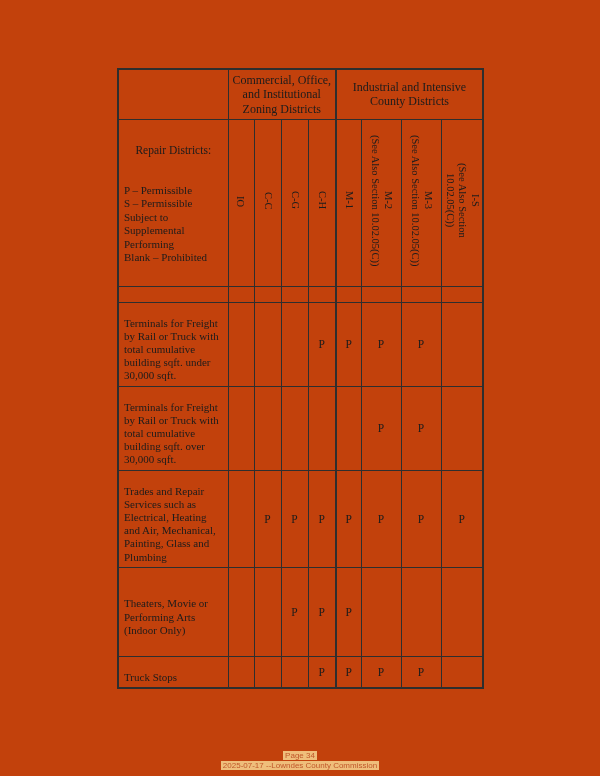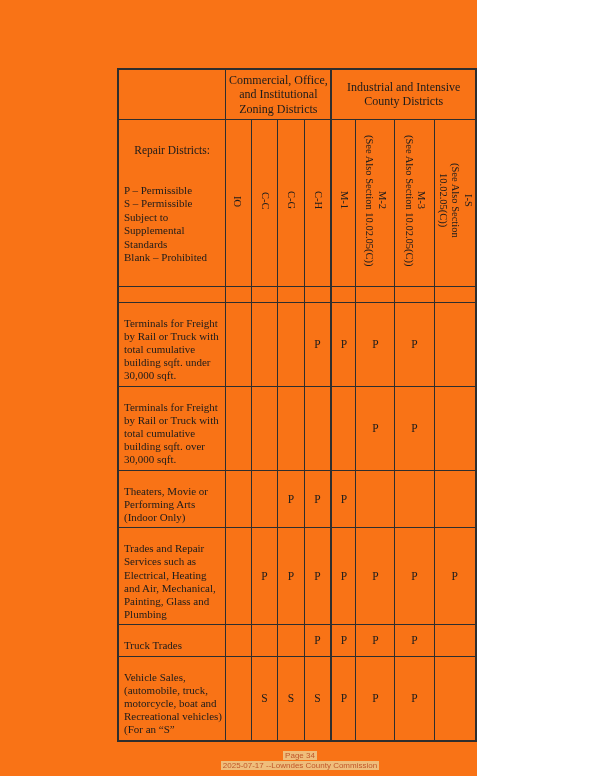--- a/index.html
+++ b/index.html
@@ -1,21 +1,21 @@
 <!DOCTYPE html>
 <html><head>
 <meta charset="utf-8">
 <style>
   :root{
     --line:#2e2e2e;
     --ink:#1c1c1c;
   }
   *{box-sizing:border-box;margin:0;padding:0;}
   body{width:600px;height:776px;background:#ffffff;font-family:"Liberation Serif",serif;color:var(--ink);}
-  .page{position:relative;width:477px;height:776px;background:#f97316;overflow:hidden;}
+  .page{position:relative;width:600px;height:776px;background:#c2410c;overflow:hidden;}
 
   table.zoning{
     position:absolute;left:117px;top:68px;
     border-collapse:collapse;
     border:2px solid var(--line);
     table-layout:fixed;
   }
   table.zoning td,table.zoning th{
     border:1px solid var(--line);
     font-weight:normal;
@@ -112,21 +112,21 @@
         <th colspan="4" class="sep-left">Industrial and Intensive
 County Districts</th>
       </tr>
       <tr class="district-row">
         <td class="legend">
           <div class="legend-title">Repair Districts:</div>
           <div class="legend-body">P – Permissible
 S – Permissible
 Subject to
 Supplemental
-Standards
+Performing
 Blank – Prohibited</div>
         </td>
 
       <th class="vcell"><span class="vert flip">OI</span></th>
           <th class="vcell"><span class="vert">C-C</span></th>
           <th class="vcell"><span class="vert">C-G</span></th>
           <th class="vcell"><span class="vert">C-H</span></th>
           <th class="vcell sep-left"><span class="vert">M-1</span></th>
           <th class="vcell"><span class="vert">M-2
 (See Also Section 10.02.05(C))</span></th>
@@ -167,58 +167,47 @@
           <td class="val"></td>
           <td class="val"></td>
           <td class="val"></td>
           <td class="val"></td>
           <td class="val sep-left"></td>
           <td class="val">P</td>
           <td class="val">P</td>
           <td class="val"></td>
         </tr>
         <tr>
+          <td class="use">Trades and Repair Services such as Electrical, Heating and Air, Mechanical, Painting, Glass and Plumbing</td>
+          <td class="val"></td>
+          <td class="val">P</td>
+          <td class="val">P</td>
+          <td class="val">P</td>
+          <td class="val sep-left">P</td>
+          <td class="val">P</td>
+          <td class="val">P</td>
+          <td class="val">P</td>
+        </tr>
+        <tr>
           <td class="use">Theaters, Movie or Performing Arts (Indoor Only)</td>
           <td class="val"></td>
           <td class="val"></td>
           <td class="val">P</td>
           <td class="val">P</td>
           <td class="val sep-left">P</td>
           <td class="val"></td>
           <td class="val"></td>
           <td class="val"></td>
         </tr>
         <tr>
-          <td class="use">Trades and Repair Services such as Electrical, Heating and Air, Mechanical, Painting, Glass and Plumbing</td>
-          <td class="val"></td>
-          <td class="val">P</td>
-          <td class="val">P</td>
-          <td class="val">P</td>
-          <td class="val sep-left">P</td>
-          <td class="val">P</td>
-          <td class="val">P</td>
-          <td class="val">P</td>
-        </tr>
-        <tr>
-          <td class="use">Truck Trades</td>
-          <td class="val"></td>
-          <td class="val"></td>
-          <td class="val"></td>
-          <td class="val">P</td>
-          <td class="val sep-left">P</td>
-          <td class="val">P</td>
-          <td class="val">P</td>
-          <td class="val"></td>
-        </tr>
-        <tr>
-          <td class="use">Vehicle Sales, (automobile, truck, motorcycle, boat and Recreational vehicles) (For an “S”</td>
-          <td class="val"></td>
-          <td class="val">S</td>
-          <td class="val">S</td>
-          <td class="val">S</td>
+          <td class="use">Truck Stops</td>
+          <td class="val"></td>
+          <td class="val"></td>
+          <td class="val"></td>
+          <td class="val">P</td>
           <td class="val sep-left">P</td>
           <td class="val">P</td>
           <td class="val">P</td>
           <td class="val"></td>
         </tr>
       </tbody>
   </table>
 
   <div class="footer">
     <div class="row">

